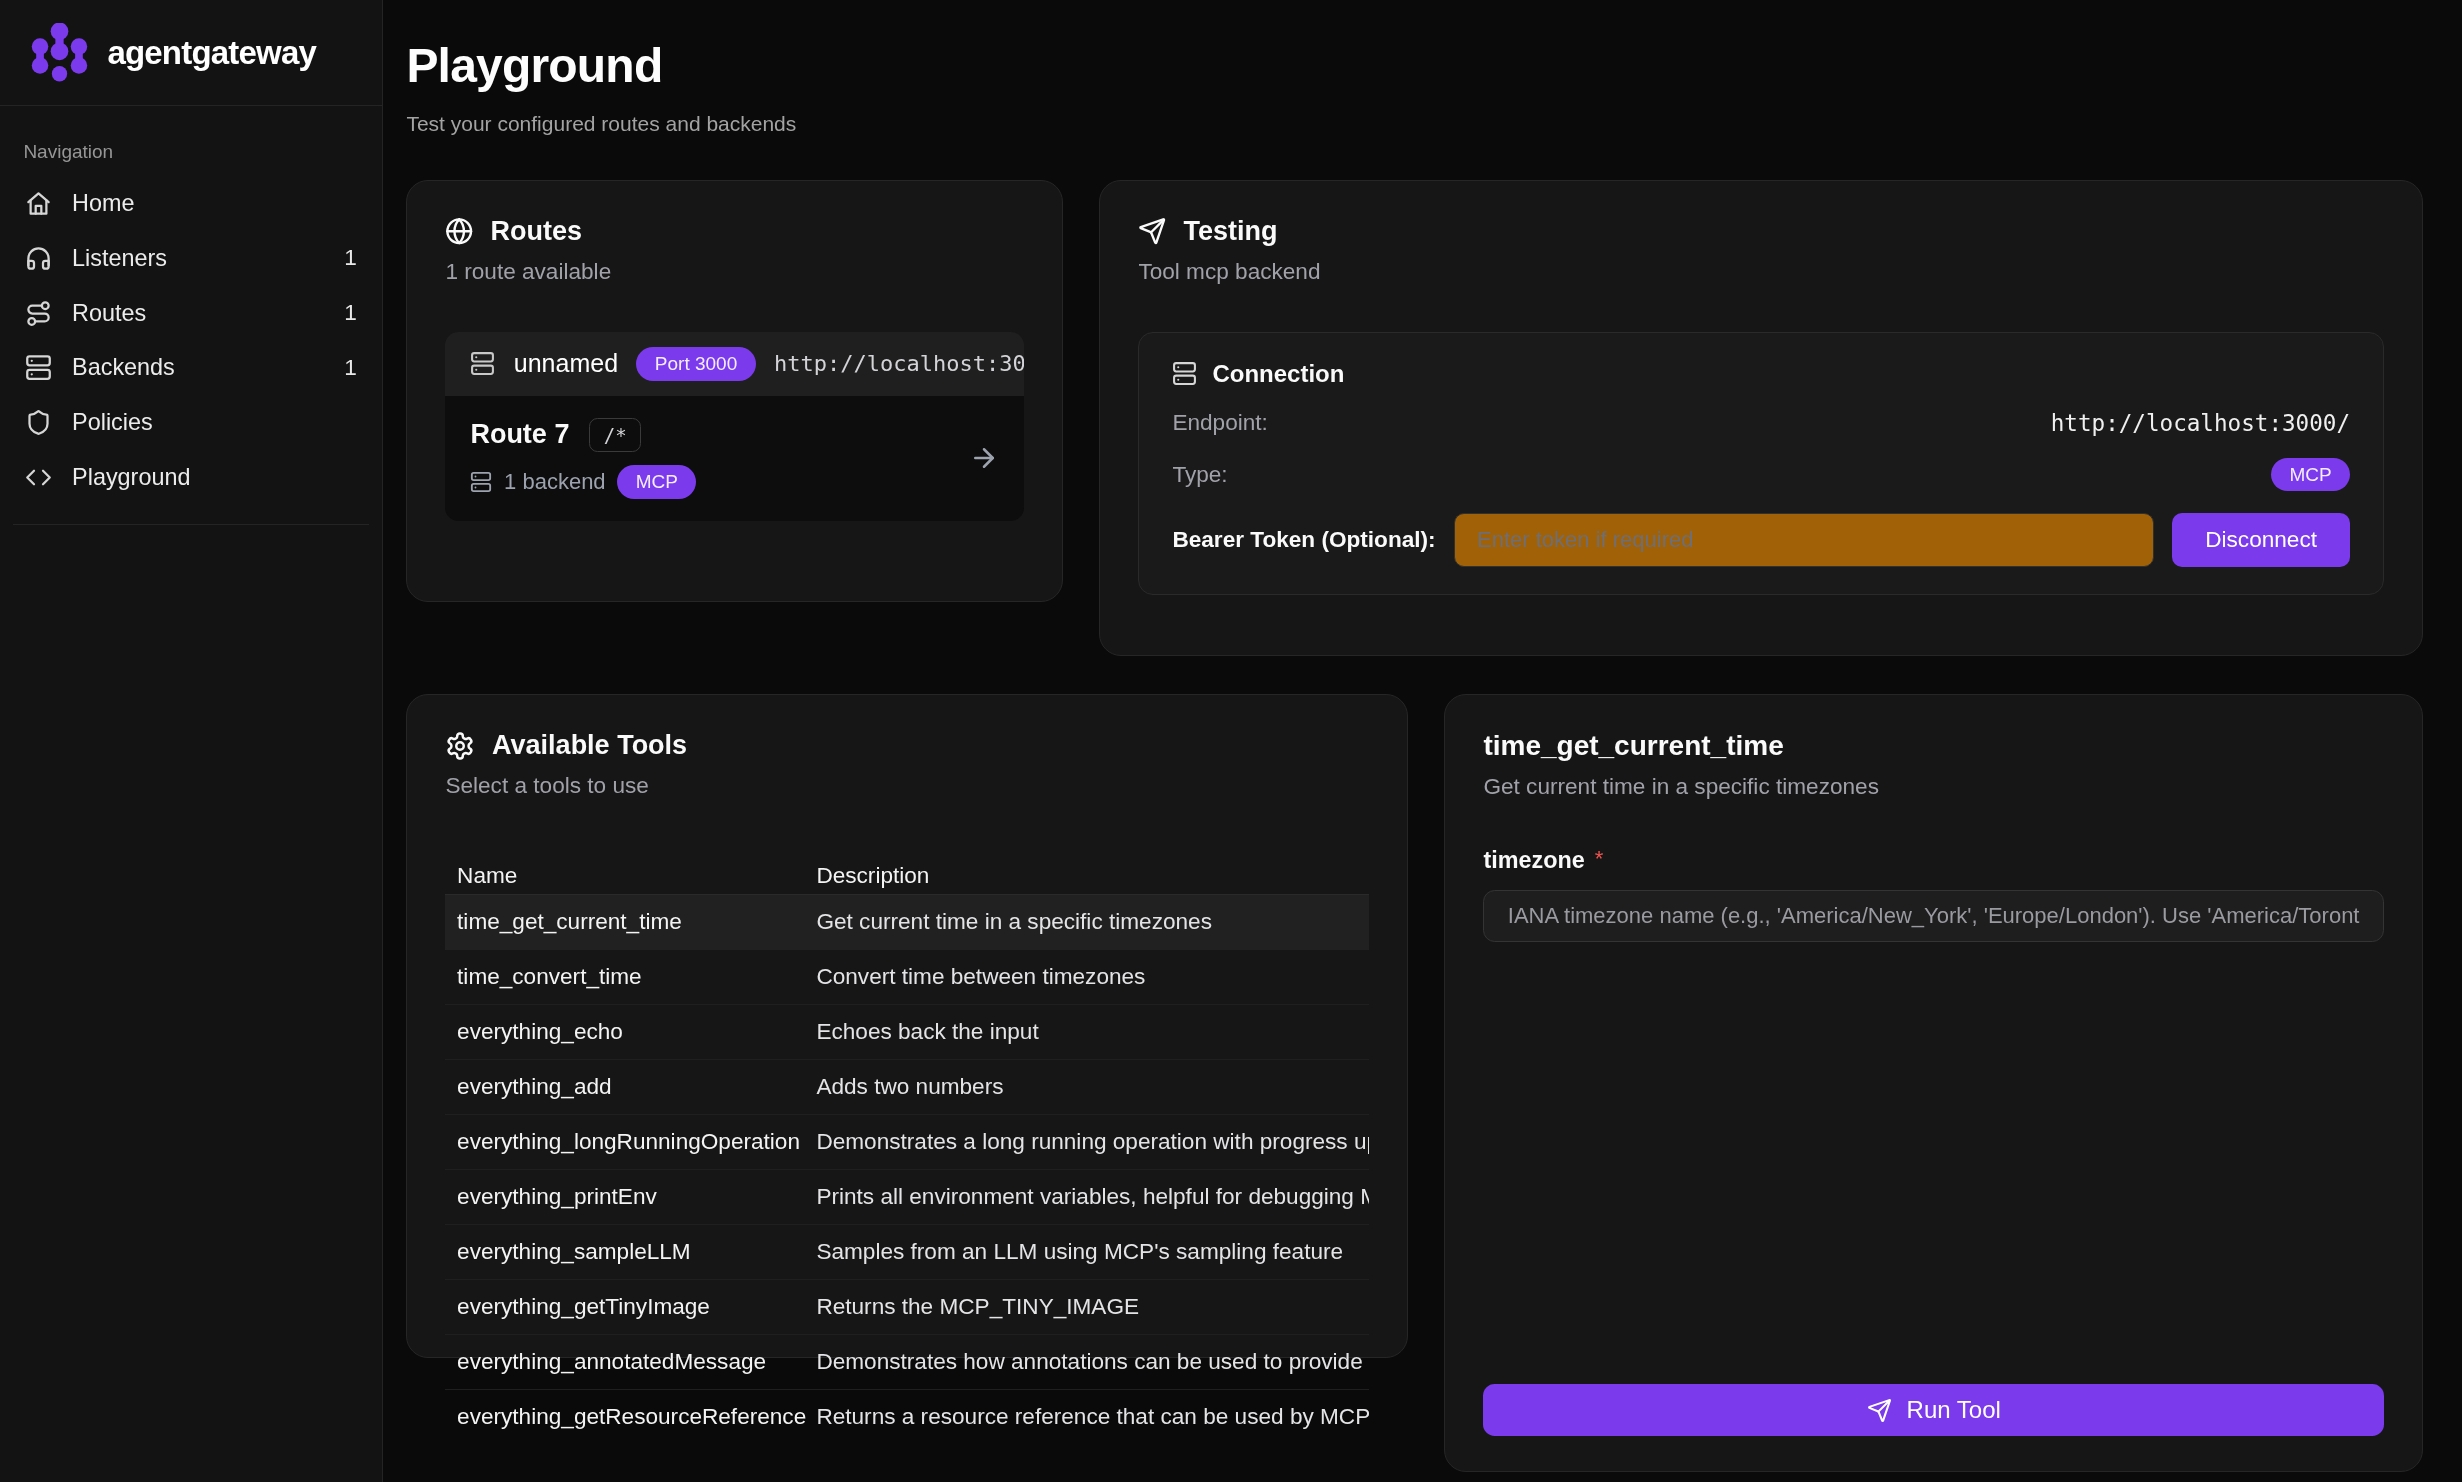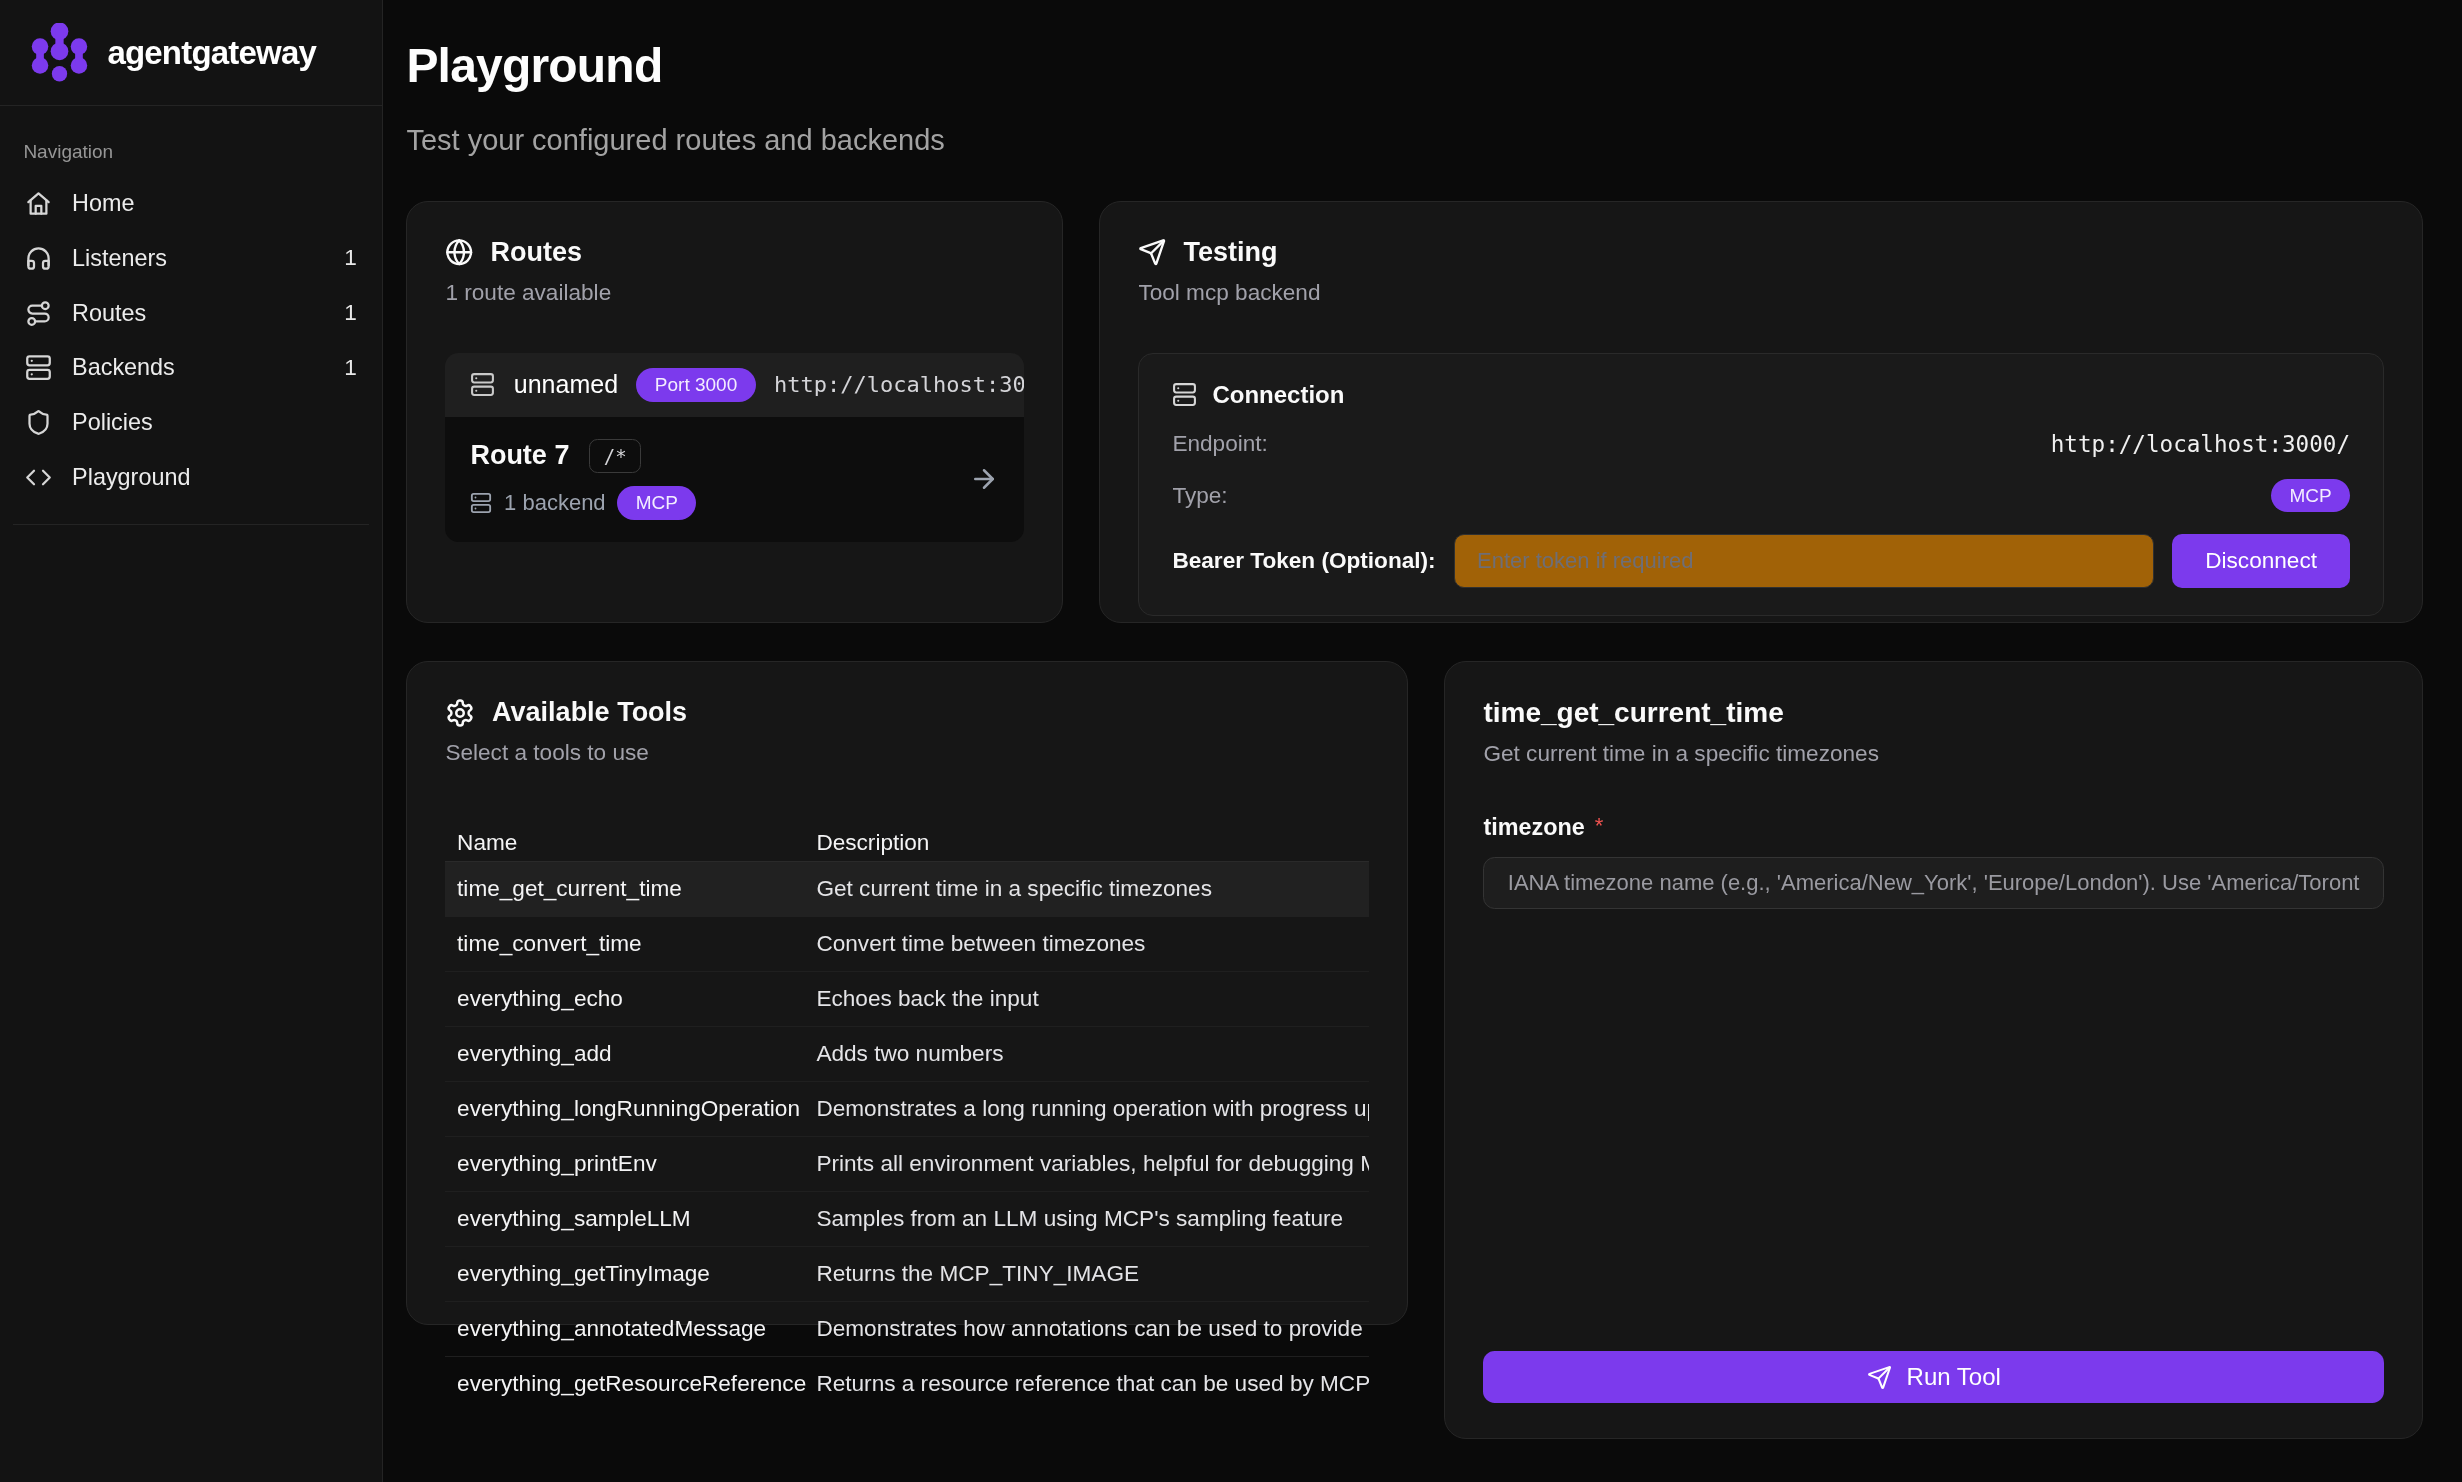--- a/index.html
+++ b/index.html
@@ -39,21 +39,21 @@
     font-size: 23.4px; color: #ececec;
     cursor: pointer;
   }
   .nav-item .nav-icon { color: #d6d6d6; }
   .nav-count { margin-left: auto; font-size: 22.6px; color: #e8e8e8; }
   .nav-sep { border-top: 0.8px solid #242424; margin: 20px 0 0 0; }
 
   
   .main { flex: 1; padding: 38px 39px 0 23.4px; overflow: hidden; }
   .page-title { font-size: 48px; font-weight: 800; letter-spacing: -0.8px; color: #fdfdfd; }
-  .page-subtitle { font-size: 29px; color: #a3a3a3; margin-top: 31px; }
+  .page-subtitle { font-size: 21px; color: #a3a3a3; margin-top: 19px; }
 
   .row1 { display: flex; gap: 36px; margin-top: 44px; }
   .row2 { display: flex; gap: 36px; margin-top: 38px; }
 
   .card {
     background: #161616;
     border: 0.8px solid #262626;
     border-radius: 22px;
     padding: 35px 38px;
   }
@@ -87,21 +87,21 @@
   .route-sub-line { display: flex; align-items: center; gap: 11.7px; margin-top: 13.4px; color: #9ca3af; font-size: 22px; }
   .badge {
     background: #7c3aed; color: #f3edff;
     font-size: 19px; font-weight: 500;
     border-radius: 836px; padding: 5.9px 18.4px;
     white-space: nowrap;
   }
   .arrow-icon { color: #9ca3af; }
 
   
-  .testing-card { flex: 1; height: 422px; }
+  .testing-card { flex: 1; height: 476px; }
   .connection-card {
     margin-top: 47px;
     background: #1a1a1a;
     border: 0.8px solid #2a2a2a;
     border-radius: 15px;
     padding: 27px 33px;
   }
   .conn-title-row { display: flex; align-items: center; gap: 15px; }
   .conn-title { font-size: 24px; font-weight: 600; color: #fafafa; }
   .conn-row { display: flex; align-items: center; justify-content: space-between; margin-top: 22px; }

